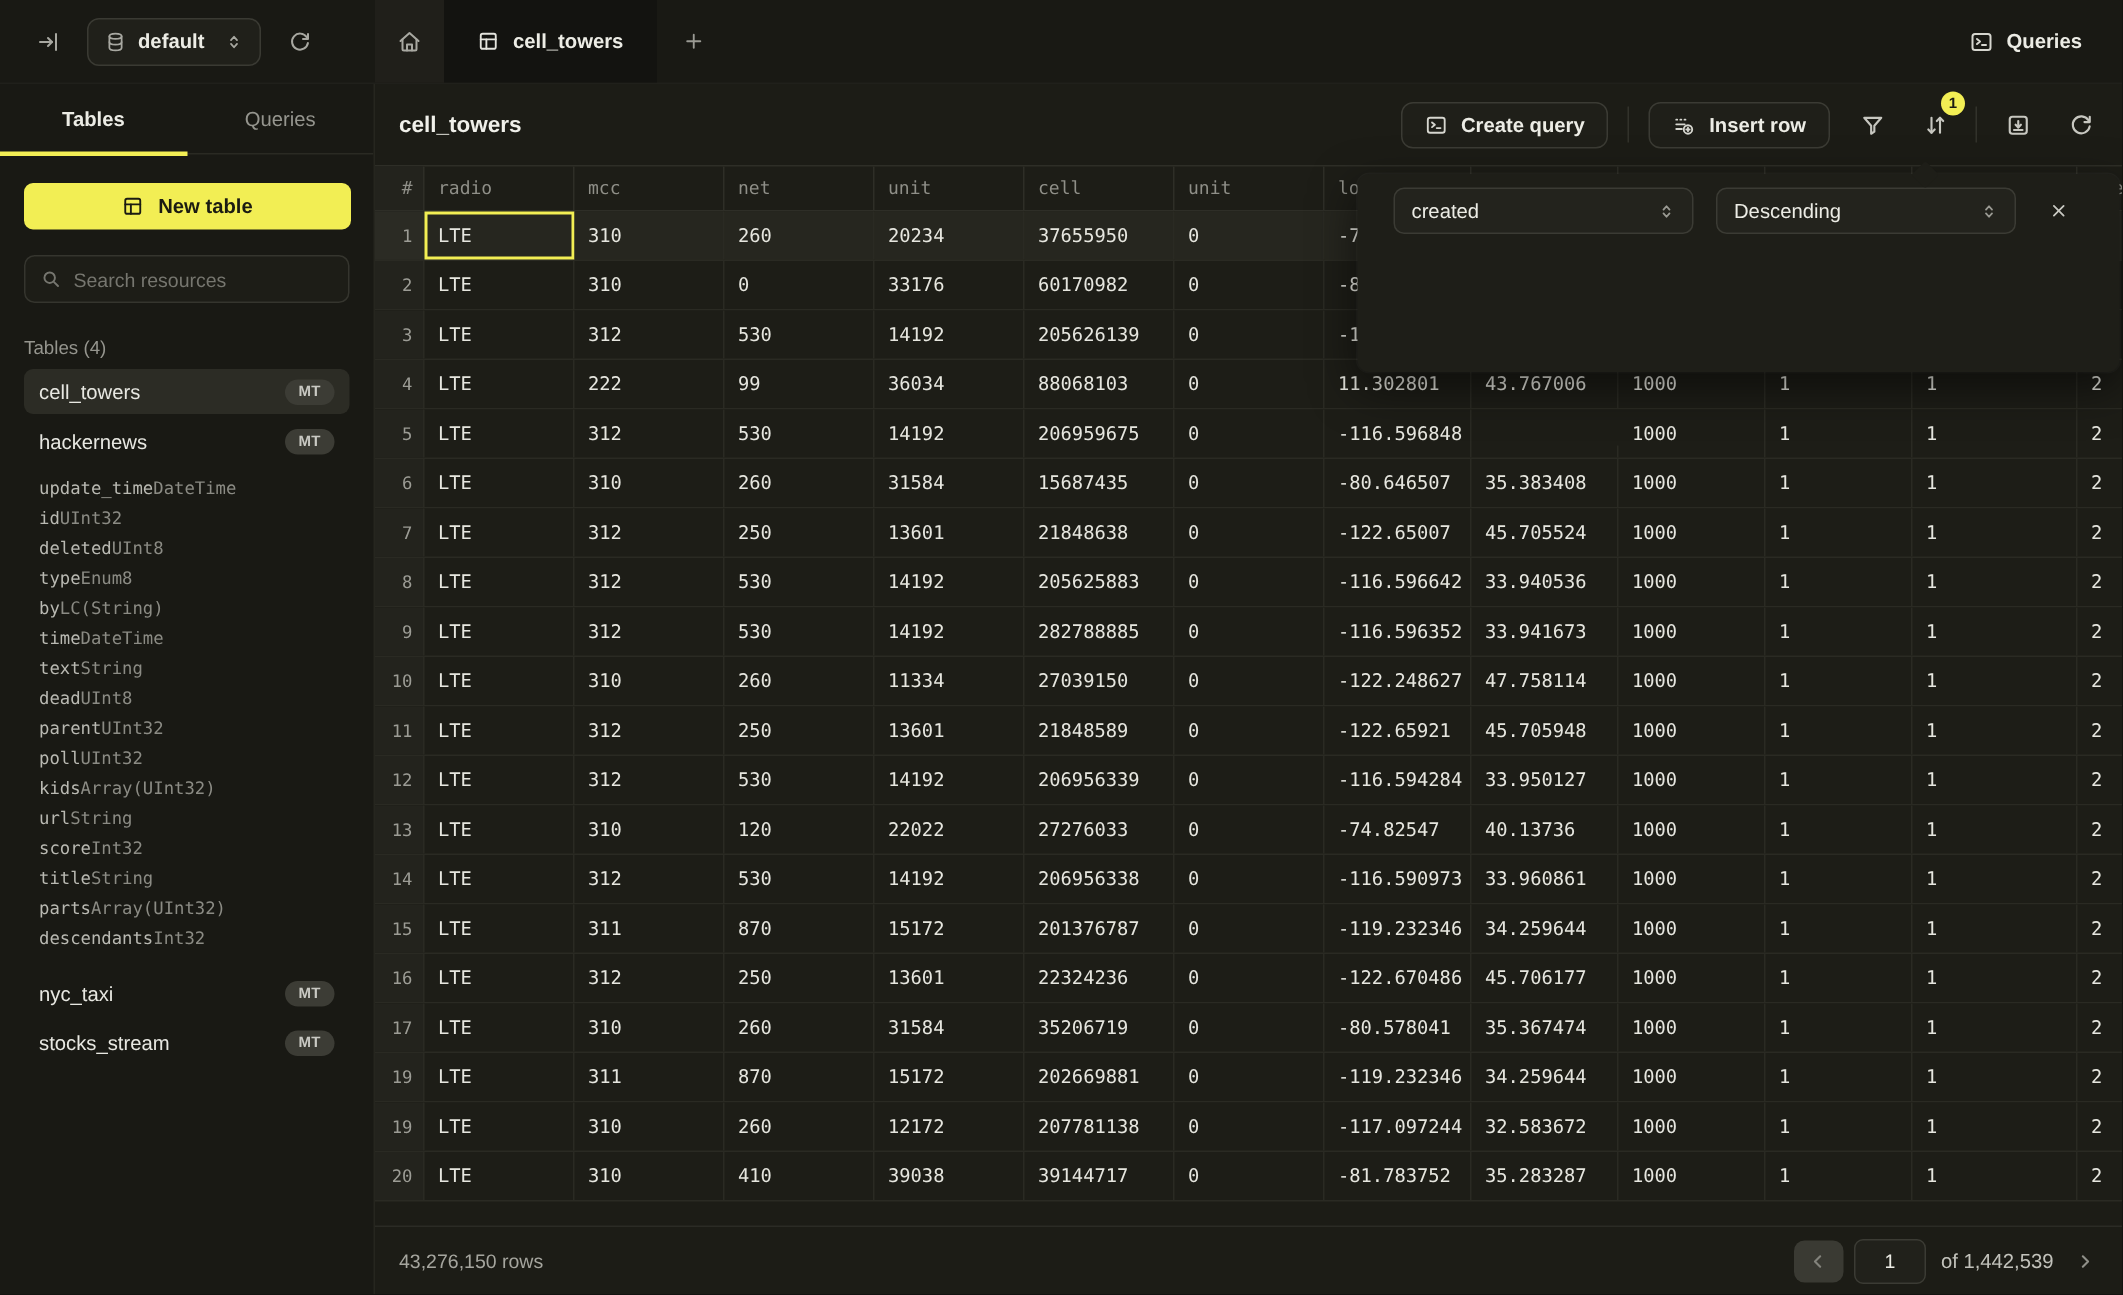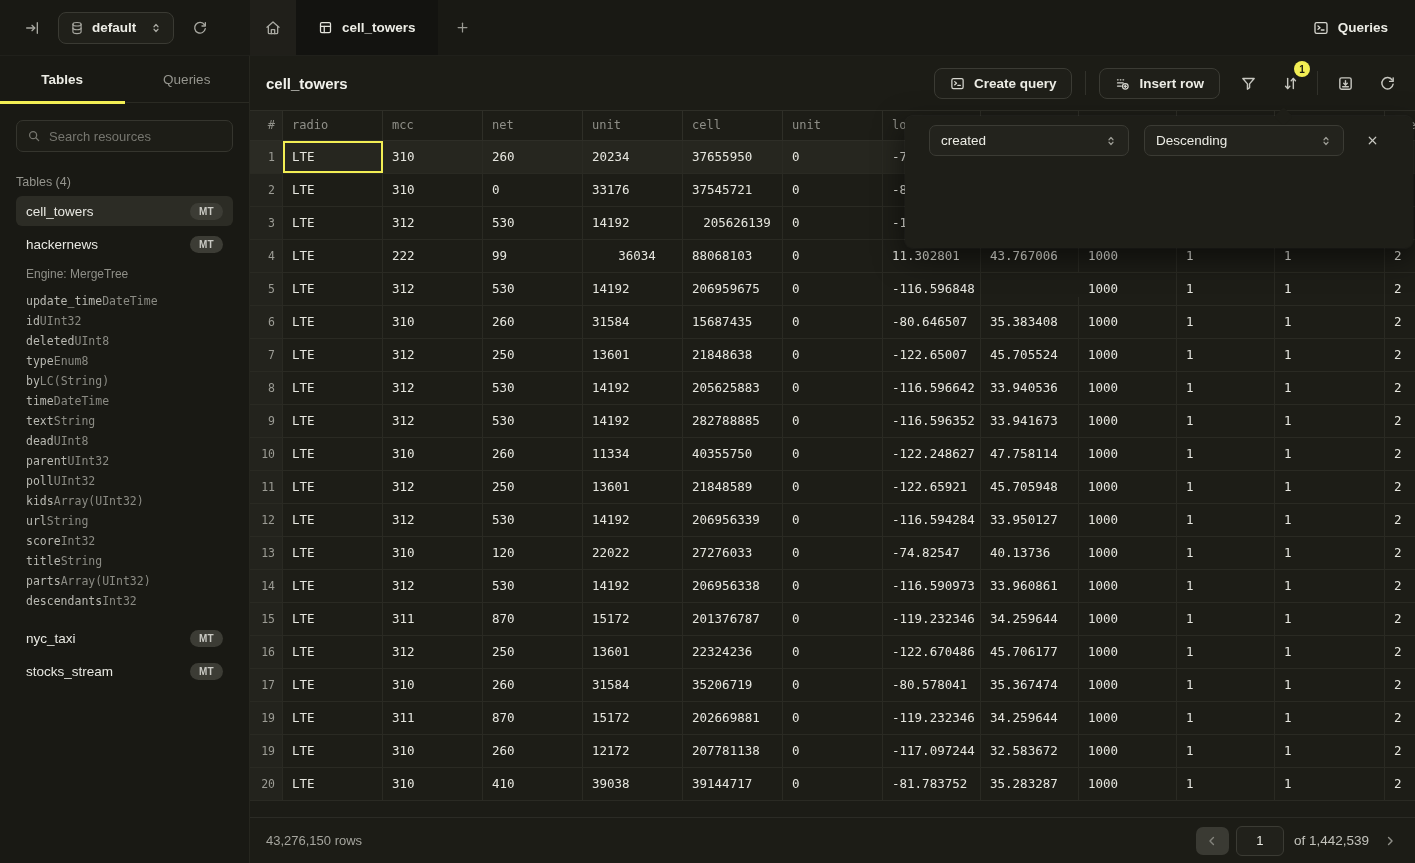--- a/index.html
+++ b/index.html
@@ -174,40 +174,49 @@
   <aside class="sidebar">
     <div class="side-tabs">
       <div class="side-tab active">
         <span>Tables</span>
         <span class="underline"></span>
       </div>
       <div class="side-tab">
         <span>Queries</span>
       </div>
     </div>
+    <button class="new-table">
+      <span class="ic">
+        <svg width="15" height="15" viewBox="0 0 24 24" fill="none" stroke="currentColor" stroke-width="2" stroke-linecap="round">
+            <rect x="4" y="4" width="16" height="16" rx="2"></rect>
+            <path d="M4 10h16"></path>
+            <path d="M10 10v10"></path>
+          </svg>
+      </span>
+      <span>New table</span>
+    </button>
     <div class="search">
       <span class="ic" style="color:#76766f">
         <svg width="14" height="14" viewBox="0 0 24 24" fill="none" stroke="currentColor" stroke-width="2.2" stroke-linecap="round">
             <circle cx="10.5" cy="10.5" r="6"></circle>
             <path d="M15.5 15.5L20 20"></path>
           </svg>
       </span>
       <input type="text" placeholder="Search resources" style="">
     </div>
     <div class="section-label">Tables (4)</div>
     <div class="tables-list">
         <div class="tbl-item sel">
           <span>cell_towers</span>
           <span class="badge">MT</span>
         </div>
         <div class="tbl-item">
           <span>hackernews</span>
           <span class="badge">MT</span>
         </div>
-        <div class="engine">Engine: MergeTree</div>
         <div class="fields">
           <div class="frow">
             <span class="fname">update_time</span>
             <span class="ftype">DateTime</span>
           </div>
           <div class="frow">
             <span class="fname">id</span>
             <span class="ftype">UInt32</span>
           </div>
           <div class="frow">
@@ -369,50 +378,50 @@
             <div class="cell" style="width: 98px;"></div>
             <div class="cell" style="width: 110px;"></div>
             <div class="cell" style="width: 100px;"></div>
           </div>
           <div class="grow">
             <div class="cell num" style="width: 33px;">2</div>
             <div class="cell" style="width: 100px;">LTE</div>
             <div class="cell" style="width: 100px;">310</div>
             <div class="cell" style="width: 100px;">0</div>
             <div class="cell" style="width: 100px;">33176</div>
-            <div class="cell" style="width: 100px;">37545721</div>
+            <div class="cell" style="width: 100px;">60170982</div>
             <div class="cell" style="width: 100px;">0</div>
             <div class="cell" style="width: 98px;">-8</div>
             <div class="cell" style="width: 98px;"></div>
             <div class="cell" style="width: 98px;"></div>
             <div class="cell" style="width: 98px;"></div>
             <div class="cell" style="width: 110px;"></div>
             <div class="cell" style="width: 100px;"></div>
           </div>
           <div class="grow">
             <div class="cell num" style="width: 33px;">3</div>
             <div class="cell" style="width: 100px;">LTE</div>
             <div class="cell" style="width: 100px;">312</div>
             <div class="cell" style="width: 100px;">530</div>
             <div class="cell" style="width: 100px;">14192</div>
-            <div class="cell" style="width: 100px; text-align: center;">205626139</div>
+            <div class="cell" style="width: 100px;">205626139</div>
             <div class="cell" style="width: 100px;">0</div>
             <div class="cell" style="width: 98px;">-1</div>
             <div class="cell" style="width: 98px;"></div>
             <div class="cell" style="width: 98px;"></div>
             <div class="cell" style="width: 98px;"></div>
             <div class="cell" style="width: 110px;"></div>
             <div class="cell" style="width: 100px;"></div>
           </div>
           <div class="grow">
             <div class="cell num" style="width: 33px;">4</div>
             <div class="cell" style="width: 100px;">LTE</div>
             <div class="cell" style="width: 100px;">222</div>
             <div class="cell" style="width: 100px;">99</div>
-            <div class="cell" style="width: 100px; text-align: center;">36034</div>
+            <div class="cell" style="width: 100px;">36034</div>
             <div class="cell" style="width: 100px;">88068103</div>
             <div class="cell" style="width: 100px;">0</div>
             <div class="cell" style="width: 98px;">11.302801</div>
             <div class="cell" style="width: 98px;">43.767006</div>
             <div class="cell" style="width: 98px;">1000</div>
             <div class="cell" style="width: 98px;">1</div>
             <div class="cell" style="width: 110px;">1</div>
             <div class="cell" style="width: 100px;">2</div>
           </div>
           <div class="grow">
@@ -489,21 +498,21 @@
             <div class="cell" style="width: 98px;">1</div>
             <div class="cell" style="width: 110px;">1</div>
             <div class="cell" style="width: 100px;">2</div>
           </div>
           <div class="grow">
             <div class="cell num" style="width: 33px;">10</div>
             <div class="cell" style="width: 100px;">LTE</div>
             <div class="cell" style="width: 100px;">310</div>
             <div class="cell" style="width: 100px;">260</div>
             <div class="cell" style="width: 100px;">11334</div>
-            <div class="cell" style="width: 100px;">40355750</div>
+            <div class="cell" style="width: 100px;">27039150</div>
             <div class="cell" style="width: 100px;">0</div>
             <div class="cell" style="width: 98px;">-122.248627</div>
             <div class="cell" style="width: 98px;">47.758114</div>
             <div class="cell" style="width: 98px;">1000</div>
             <div class="cell" style="width: 98px;">1</div>
             <div class="cell" style="width: 110px;">1</div>
             <div class="cell" style="width: 100px;">2</div>
           </div>
           <div class="grow">
             <div class="cell num" style="width: 33px;">11</div>

